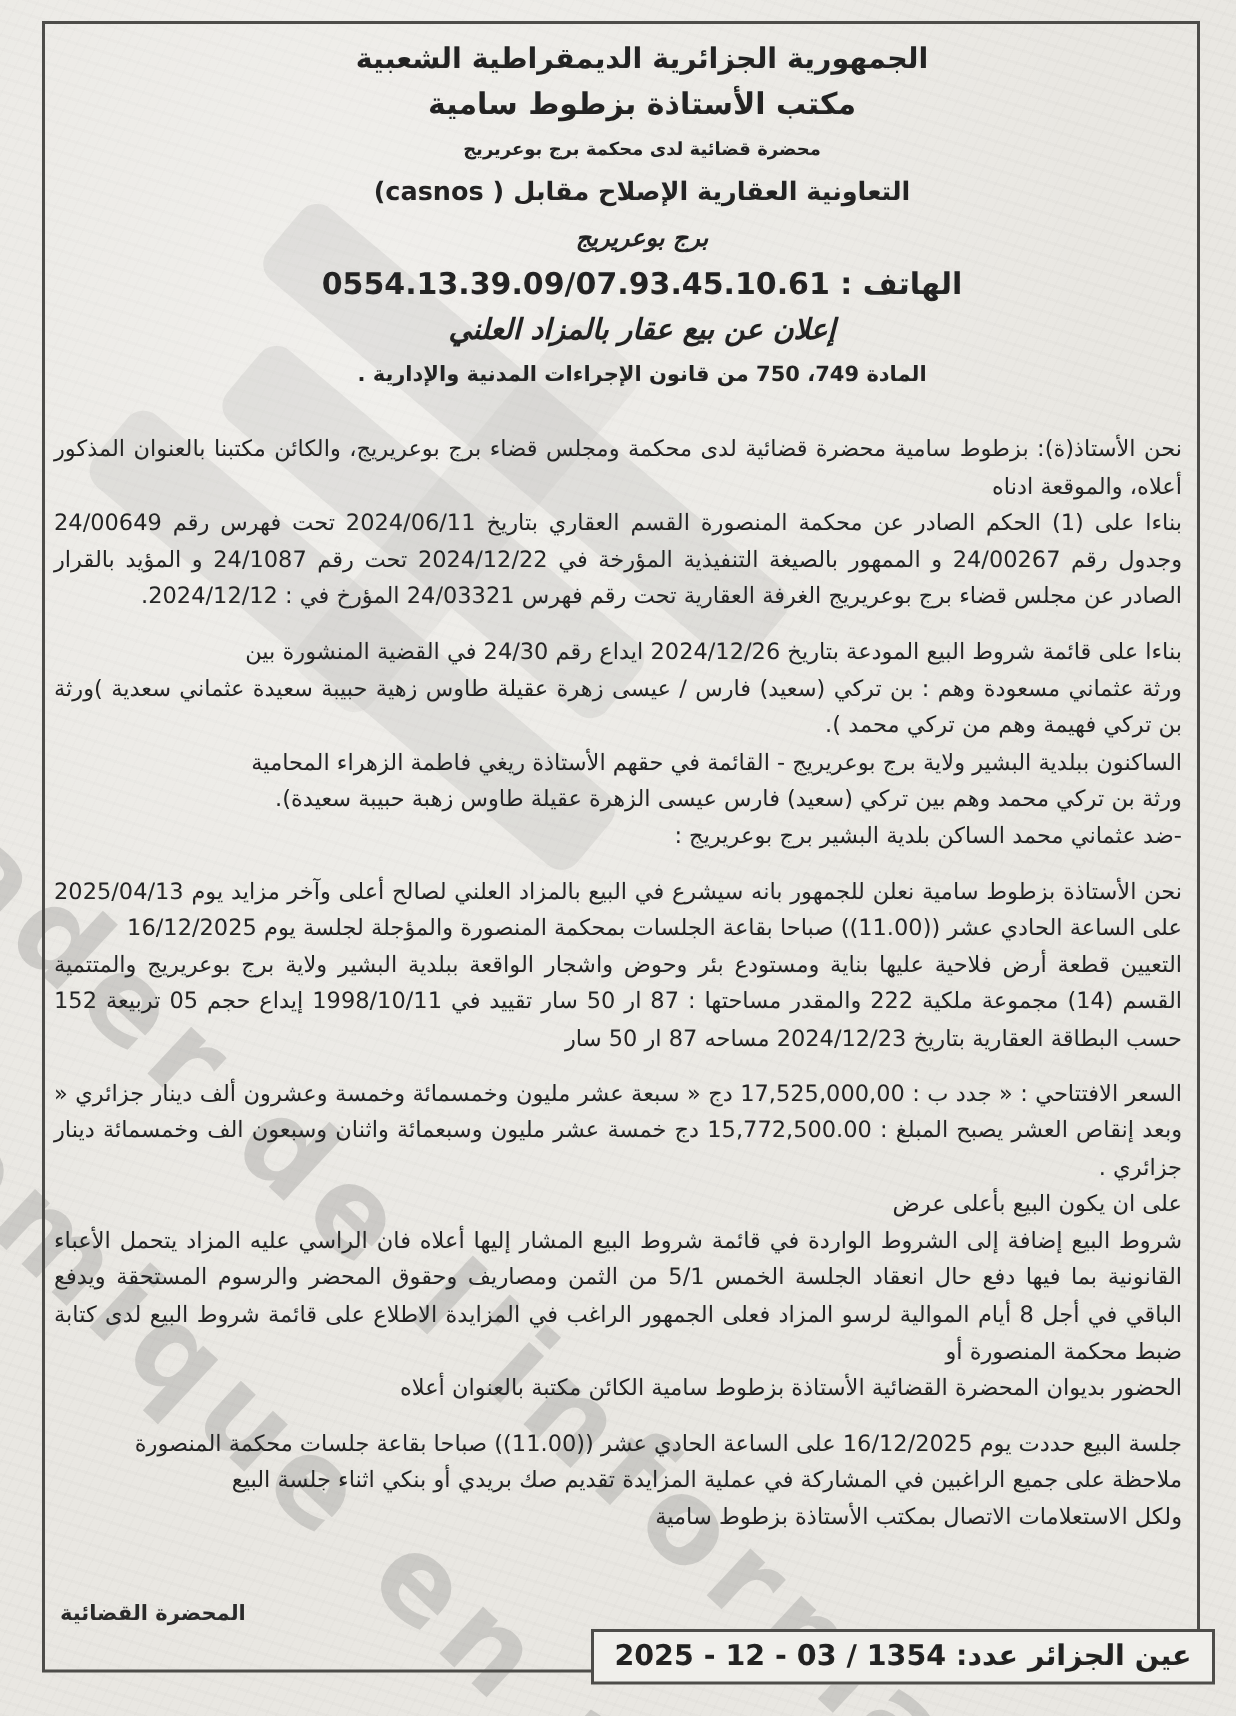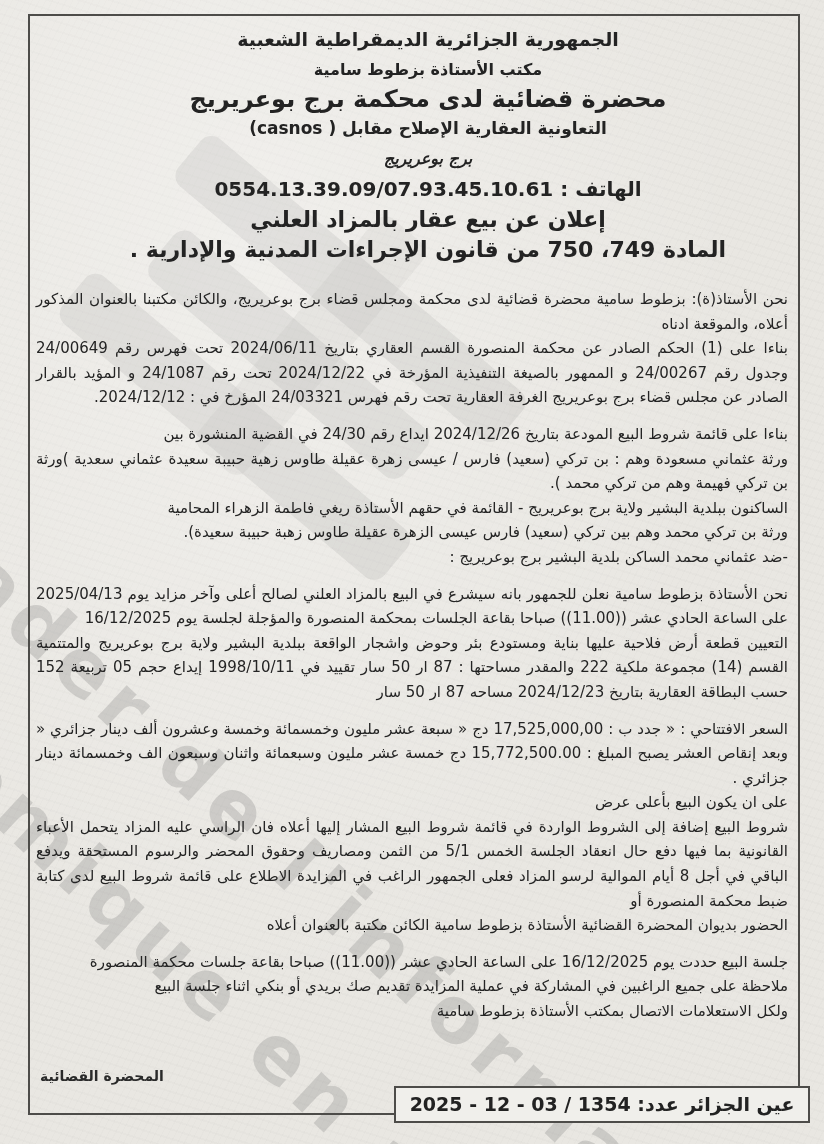--- a/index.html
+++ b/index.html
@@ -42,27 +42,27 @@
   .frame{
     position:absolute;left:28px;top:14px;width:768px;height:1097px;
     border:2px solid #4d4c49;
   }
   
   .header{
     position:absolute;left:64px;top:24px;width:728px;
     direction:rtl;text-align:center;color:#232323;font-weight:bold;
   }
   .h1{font-size:19px;line-height:31px;}
-  .h2{font-size:16px;line-height:29px;}
-  .h3{font-size:24px;line-height:30px;}
+  .h2{font-size:20px;line-height:29px;}
+  .h3{font-size:12px;line-height:30px;}
   .h4{font-size:17px;line-height:29px;}
   .h5{font-size:16px;line-height:31px;font-style:italic;}
   .hphone{font-size:20px;line-height:31px;}
-  .htitle{font-size:22px;line-height:30px;}
-  .harticle{font-size:22px;line-height:30px;text-align:center;}
+  .htitle{font-size:19px;line-height:30px;font-style:italic;}
+  .harticle{font-size:14px;line-height:30px;text-align:center;}
   
   .doc-body{
     position:absolute;left:36px;top:287px;width:752px;
     direction:rtl;text-align:justify;color:#242424;
     font-size:15px;line-height:24.6px;
   }
   .doc-body p{margin:0;}
   .doc-body p.sp{margin-top:12px;}
   .doc-body p.center{text-align:right;}
   

